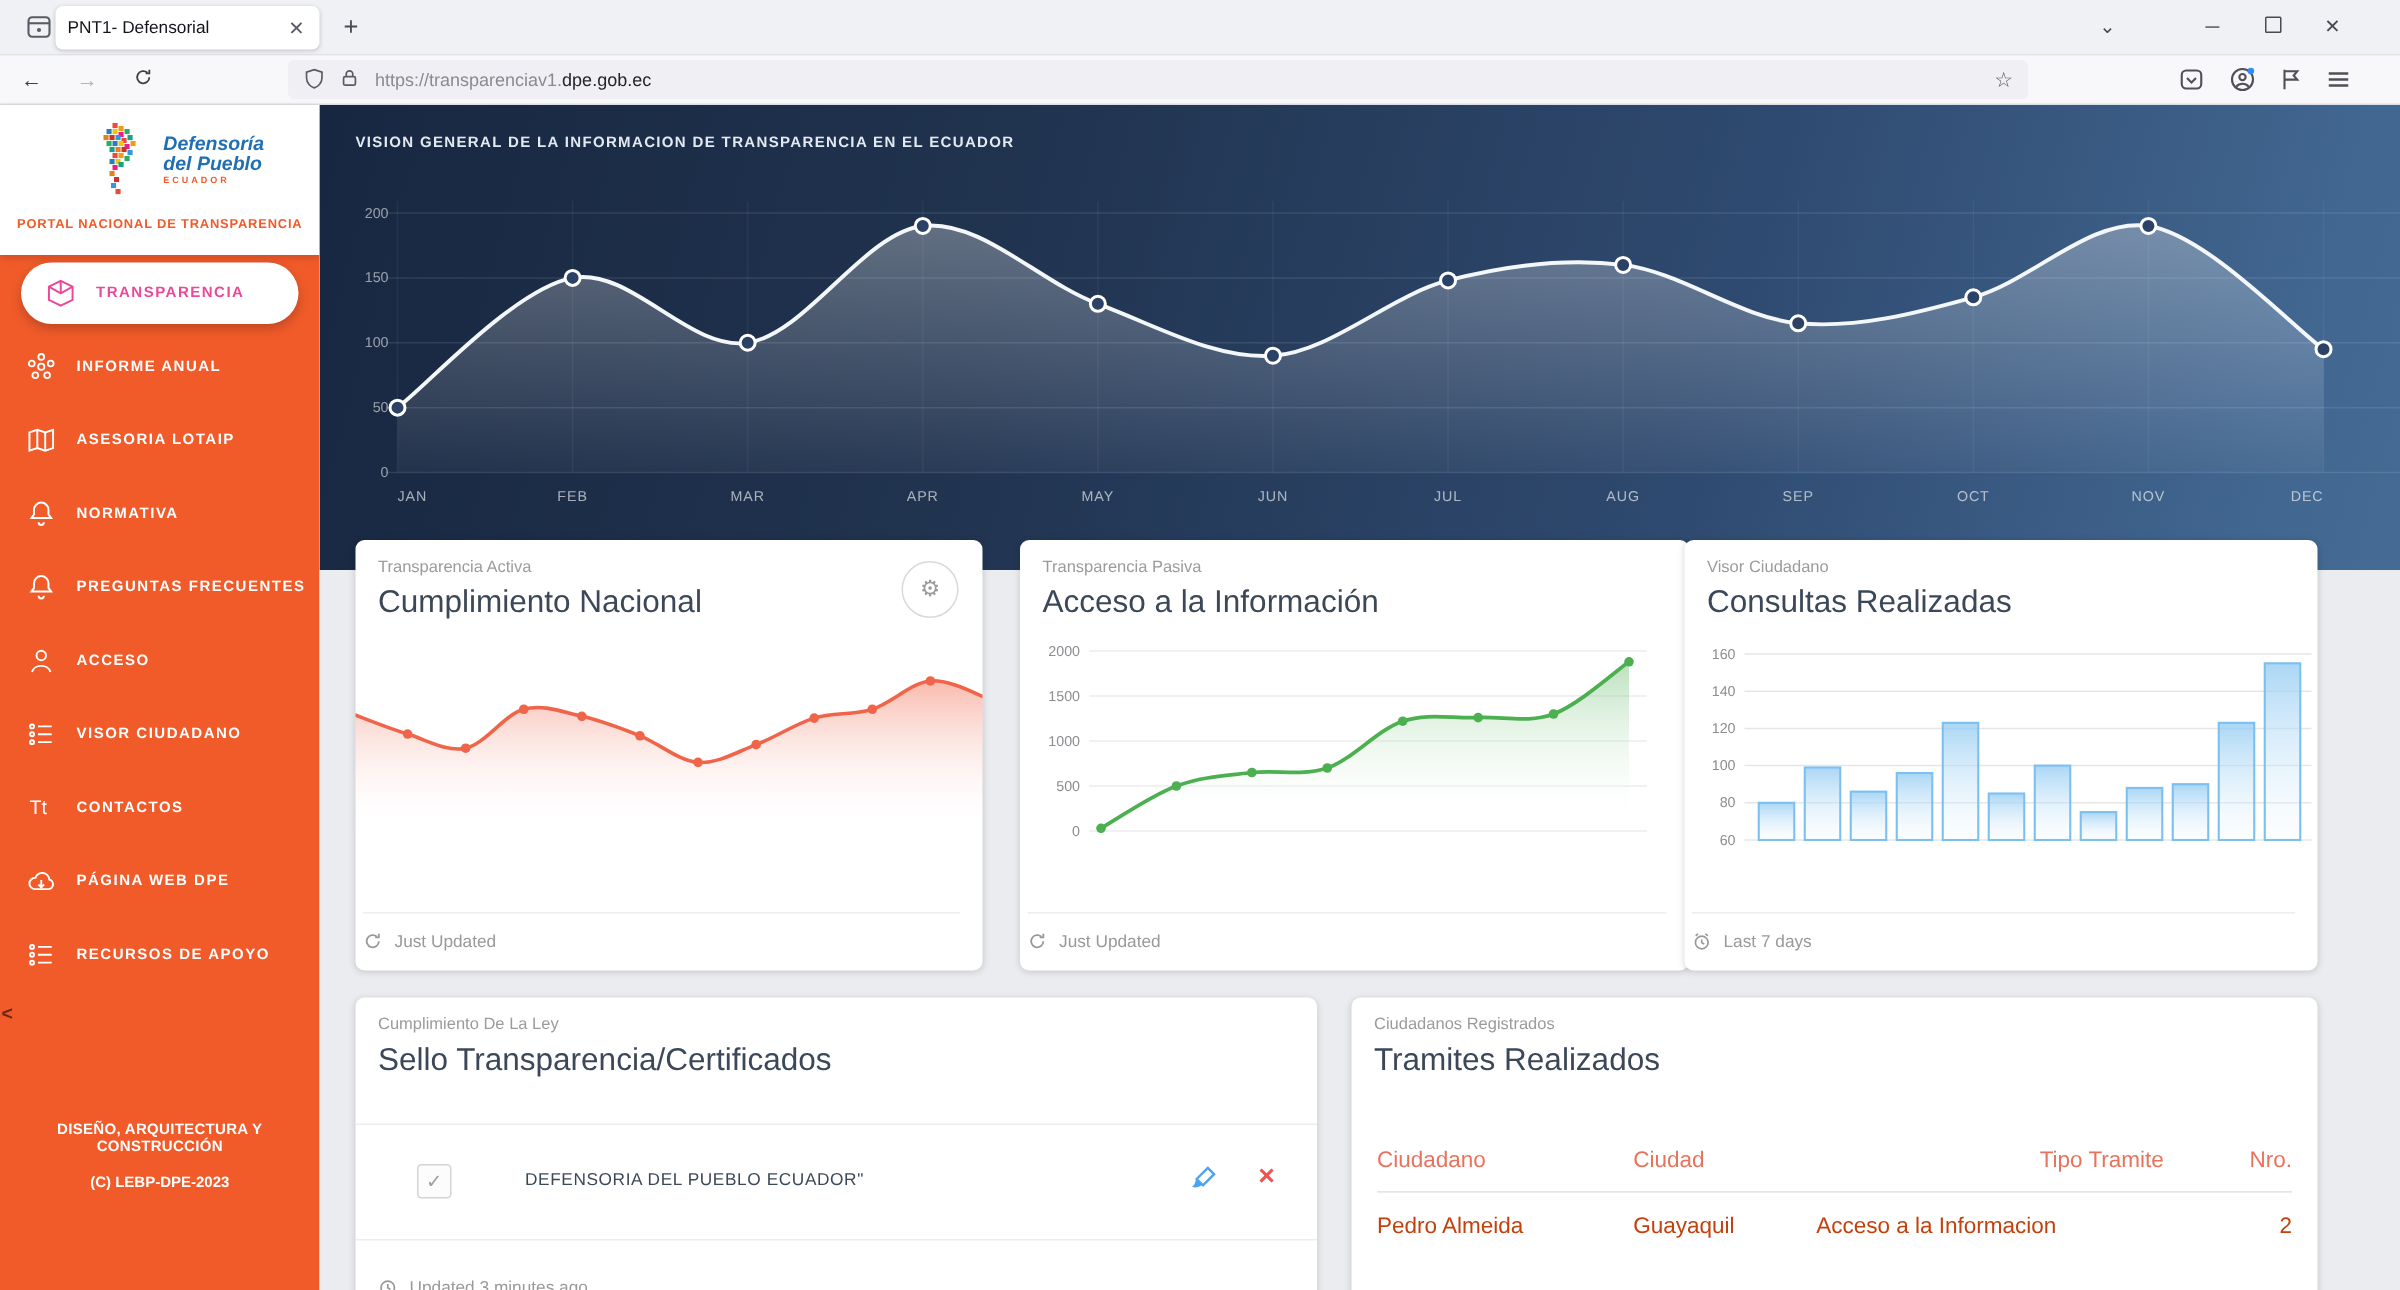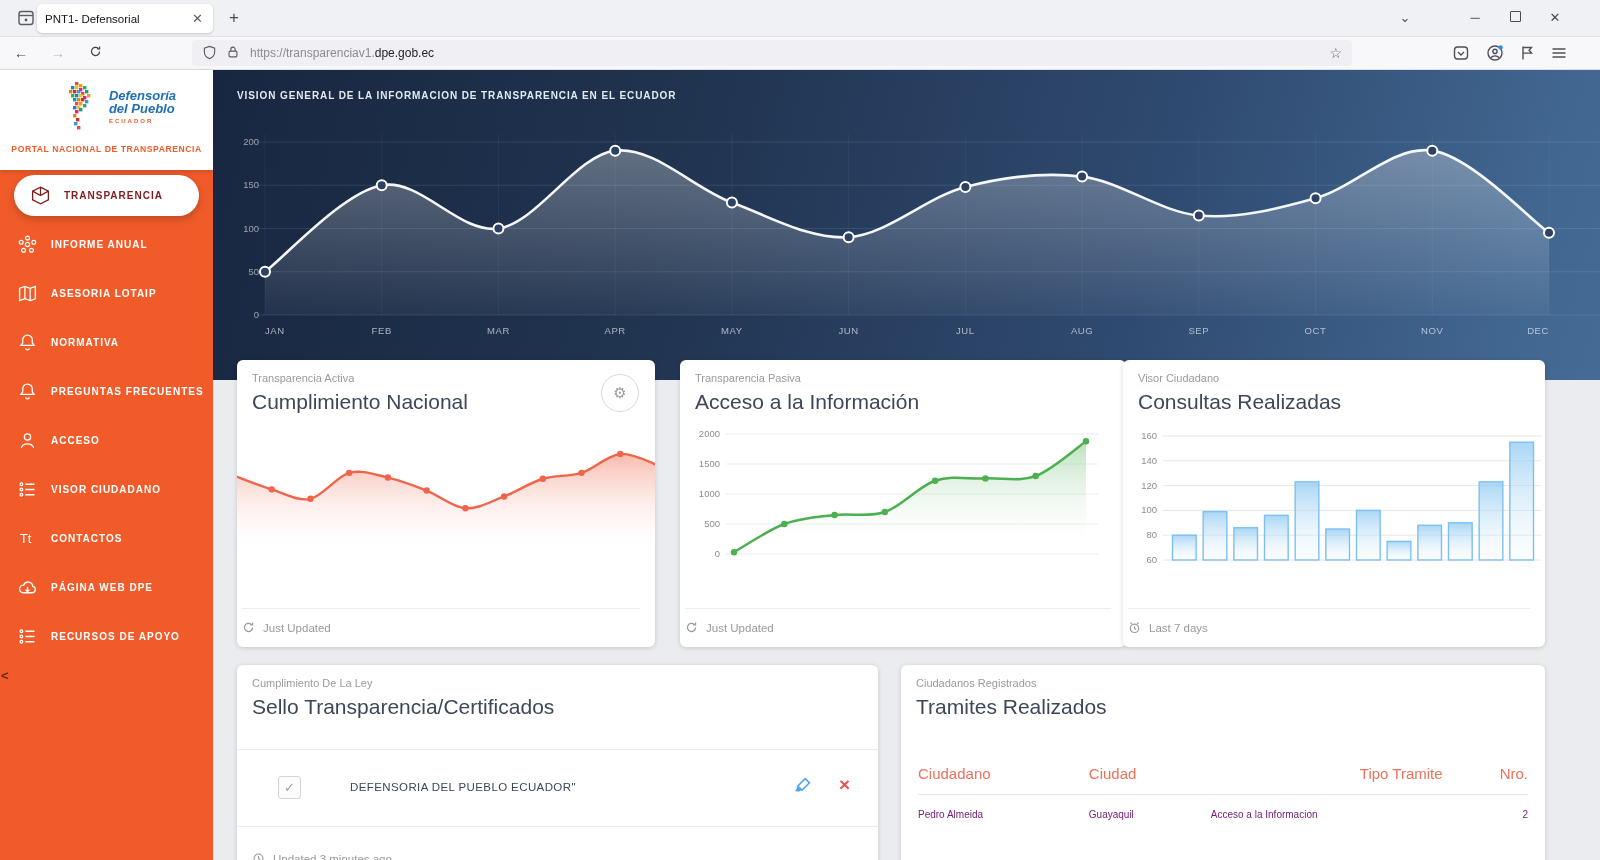--- a/index.html
+++ b/index.html
@@ -37,21 +37,21 @@
   .logo-row{display:flex;align-items:center;justify-content:center;margin-top:12px;gap:6px;margin-left:24px;}
   .logo-text{text-align:left;line-height:13px;}
   .logo-text .l1,.logo-text .l2{font-style:italic;font-weight:700;font-size:13px;color:#1f6fb2;}
   .logo-text .l3{font-size:6px;color:#f15b2a;letter-spacing:2px;font-weight:700;}
   .side-sub{margin-top:10px;font-size:8.6px;font-weight:700;letter-spacing:0.55px;color:#f15b2a;}
   .menu{position:absolute;left:0;top:100px;width:213px;}
   .menu-item{display:flex;align-items:center;height:49px;padding-left:17px;box-sizing:border-box;color:#fff;}
   .menu-item .mi-icon{width:21px;height:21px;margin-right:13px;flex:0 0 auto;}
   .menu-item .mi-label{font-size:10px;font-weight:600;letter-spacing:1px;}
   .menu-item.active{background:#fff;margin:5px 14px 4px 14px;height:41px;border-radius:22px;
-    box-shadow:0 3px 8px rgba(0,0,0,0.22);color:#7f1d1d;padding-left:16px;}
+    box-shadow:0 3px 8px rgba(0,0,0,0.22);color:#ec4899;padding-left:16px;}
   .menu-item:nth-child(11){margin-top:17px;}
   .side-foot{position:absolute;left:0;top:678px;width:213px;text-align:center;color:#fff;}
   .side-foot .f1{font-size:10px;font-weight:700;letter-spacing:0.2px;}
   .side-foot .f2{font-size:10px;font-weight:700;margin-top:13px;}
   .collapse{position:absolute;left:1px;top:598px;color:rgba(60,20,5,0.75);font-size:13px;font-weight:700;}
 
   .content{position:absolute;left:213px;top:0;width:1387px;height:792px;background:#eaecef;overflow:hidden;}
   .hero{position:absolute;left:0;top:0;width:1484px;height:310px;
     background:linear-gradient(105deg,#182741 0%,#20334f 30%,#2f4a70 62%,#416690 86%,#4a7098 100%);padding-left:16px;}
   .hero-title{position:absolute;left:24px;top:20px;font-size:10px;font-weight:600;letter-spacing:0.9px;color:#e3e9f1;}
@@ -74,21 +74,21 @@
   .sello-label{position:absolute;left:113px;top:31px;font-size:11.5px;color:#3c4858;letter-spacing:0.4px;}
   .sello-edit{position:absolute;right:66px;top:26px;width:20px;height:20px;color:#4da3f0;}
   .sello-del{position:absolute;right:28px;top:24px;font-size:19px;color:#ef5350;font-weight:700;}
   .sello-foot{position:absolute;left:15px;top:160px;right:15px;height:40px;
     display:flex;align-items:center;font-size:11.5px;color:#999;padding-top:14px;}
   .sello-foot .fic{width:14px;height:14px;margin-right:7px;}
 
   .ttable{position:absolute;left:17px;top:92px;width:610px;border-collapse:collapse;}
   .ttable th{color:#e8735d;font-weight:400;font-size:15px;text-align:left;padding:8px 0 12px 0;
     border-bottom:1px solid #e5e5e5;}
-  .ttable td{font-size:10px;color:#701a75;padding:14px 0 12px 0;}
+  .ttable td{font-size:15px;color:#c2410c;padding:14px 0 12px 0;}
   .ttable .num{text-align:right;}
   svg text{font-family:"Liberation Sans","DejaVu Sans",sans-serif;}
 </style>
 </head>
 <body>
 
 <div class="screen">
 
   <div class="tabstrip">
     <span class="ffview">
@@ -276,20 +276,24 @@
           <div class="menu-item">
             <span class="mi-icon"><svg viewBox="0 0 24 24" width="21" height="21" fill="none" stroke="currentColor" stroke-width="1.5">
                 <circle cx="5" cy="6" r="1.5"></circle>
                 <circle cx="5" cy="12" r="1.5"></circle>
                 <circle cx="5" cy="18" r="1.5"></circle>
                 <path d="M9.5 6 H20 M9.5 12 H20 M9.5 18 H20"></path>
               </svg></span>
             <span class="mi-label">RECURSOS DE APOYO</span>
           </div>
         </nav>
+      <div class="side-foot">
+        <div class="f1">DISEÑO, ARQUITECTURA Y CONSTRUCCIÓN</div>
+        <div class="f2">(C) LEBP-DPE-2023</div>
+      </div>
       <span class="collapse">&lt;</span>
     </aside>
 
     <main class="content">
 
       <section class="hero">
         <div class="hero-title">VISION GENERAL DE LA INFORMACION DE TRANSPARENCIA EN EL ECUADOR</div>
         <svg id="chart-hero" width="1387" height="310" viewBox="0 0 1387 310">
             <defs>
               <linearGradient id="heroFill" x1="0" y1="0" x2="0" y2="1">

